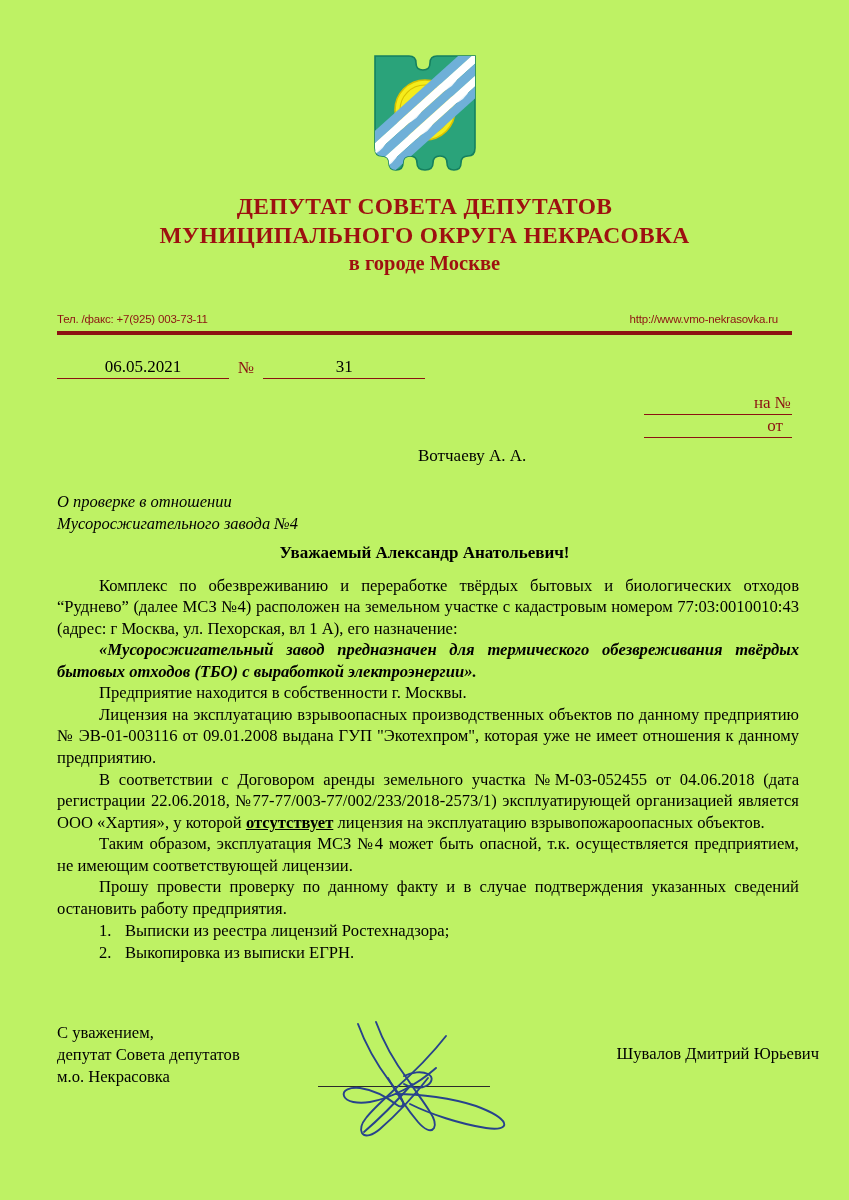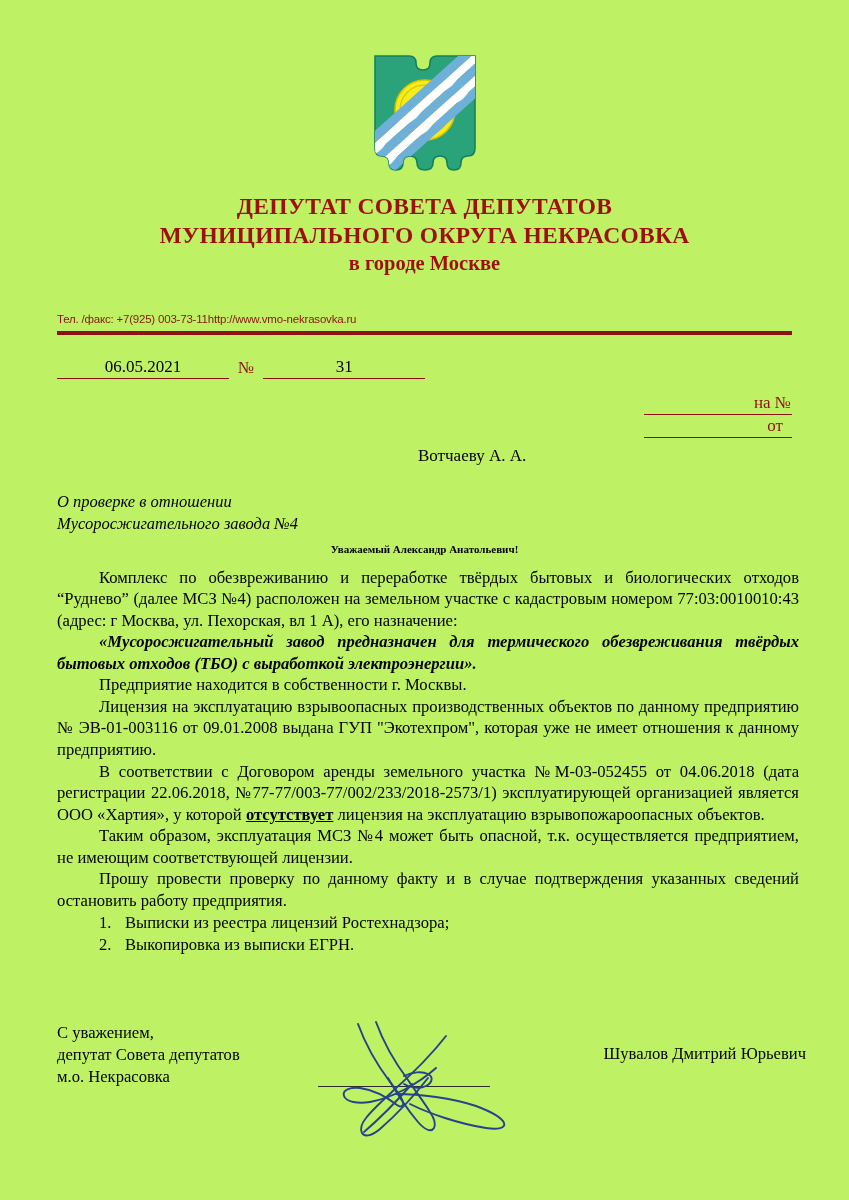--- a/index.html
+++ b/index.html
@@ -54,21 +54,21 @@
   .org-title .l3 {
     display: block;
     font-size: 20.5px;
     line-height: 1.45;
   }
 
   
   .contacts {
     margin: 34px 71px 0 57px;
     display: flex;
-    justify-content: flex-start;
+    justify-content: space-between;
     align-items: flex-end;
     font-family: "Liberation Sans", sans-serif;
     font-size: 11.5px;
     color: #8c1212;
     letter-spacing: -0.2px;
   }
   .contacts .url { font-size: 11.5px; }
   .rule {
     margin: 6px 57px 0 57px;
     height: 4px;
@@ -122,21 +122,21 @@
     margin: 23px 57px 0 57px;
     font-style: italic;
     font-size: 16.5px;
     line-height: 1.36;
   }
 
   
   .salutation {
     text-align: center;
     font-weight: bold;
-    font-size: 11px;
+    font-size: 17px;
     margin: 7px 0 0 0;
   }
 
   
   .body-text {
     margin: 12px 50px 0 57px;
     font-size: 16.6px;
     line-height: 1.30;
     text-align: justify;
   }
@@ -183,21 +183,21 @@
   }
   .sig-left {
     position: absolute;
     left: 57px;
     top: 0;
     font-size: 16.6px;
     line-height: 1.33;
   }
   .sig-name {
     position: absolute;
-    right: 43px;
+    right: 30px;
     top: 22px;
     font-size: 16.6px;
     white-space: nowrap;
   }
   .sig-line {
     position: absolute;
     left: 318px;
     top: 64px;
     width: 172px;
     height: 1px;

